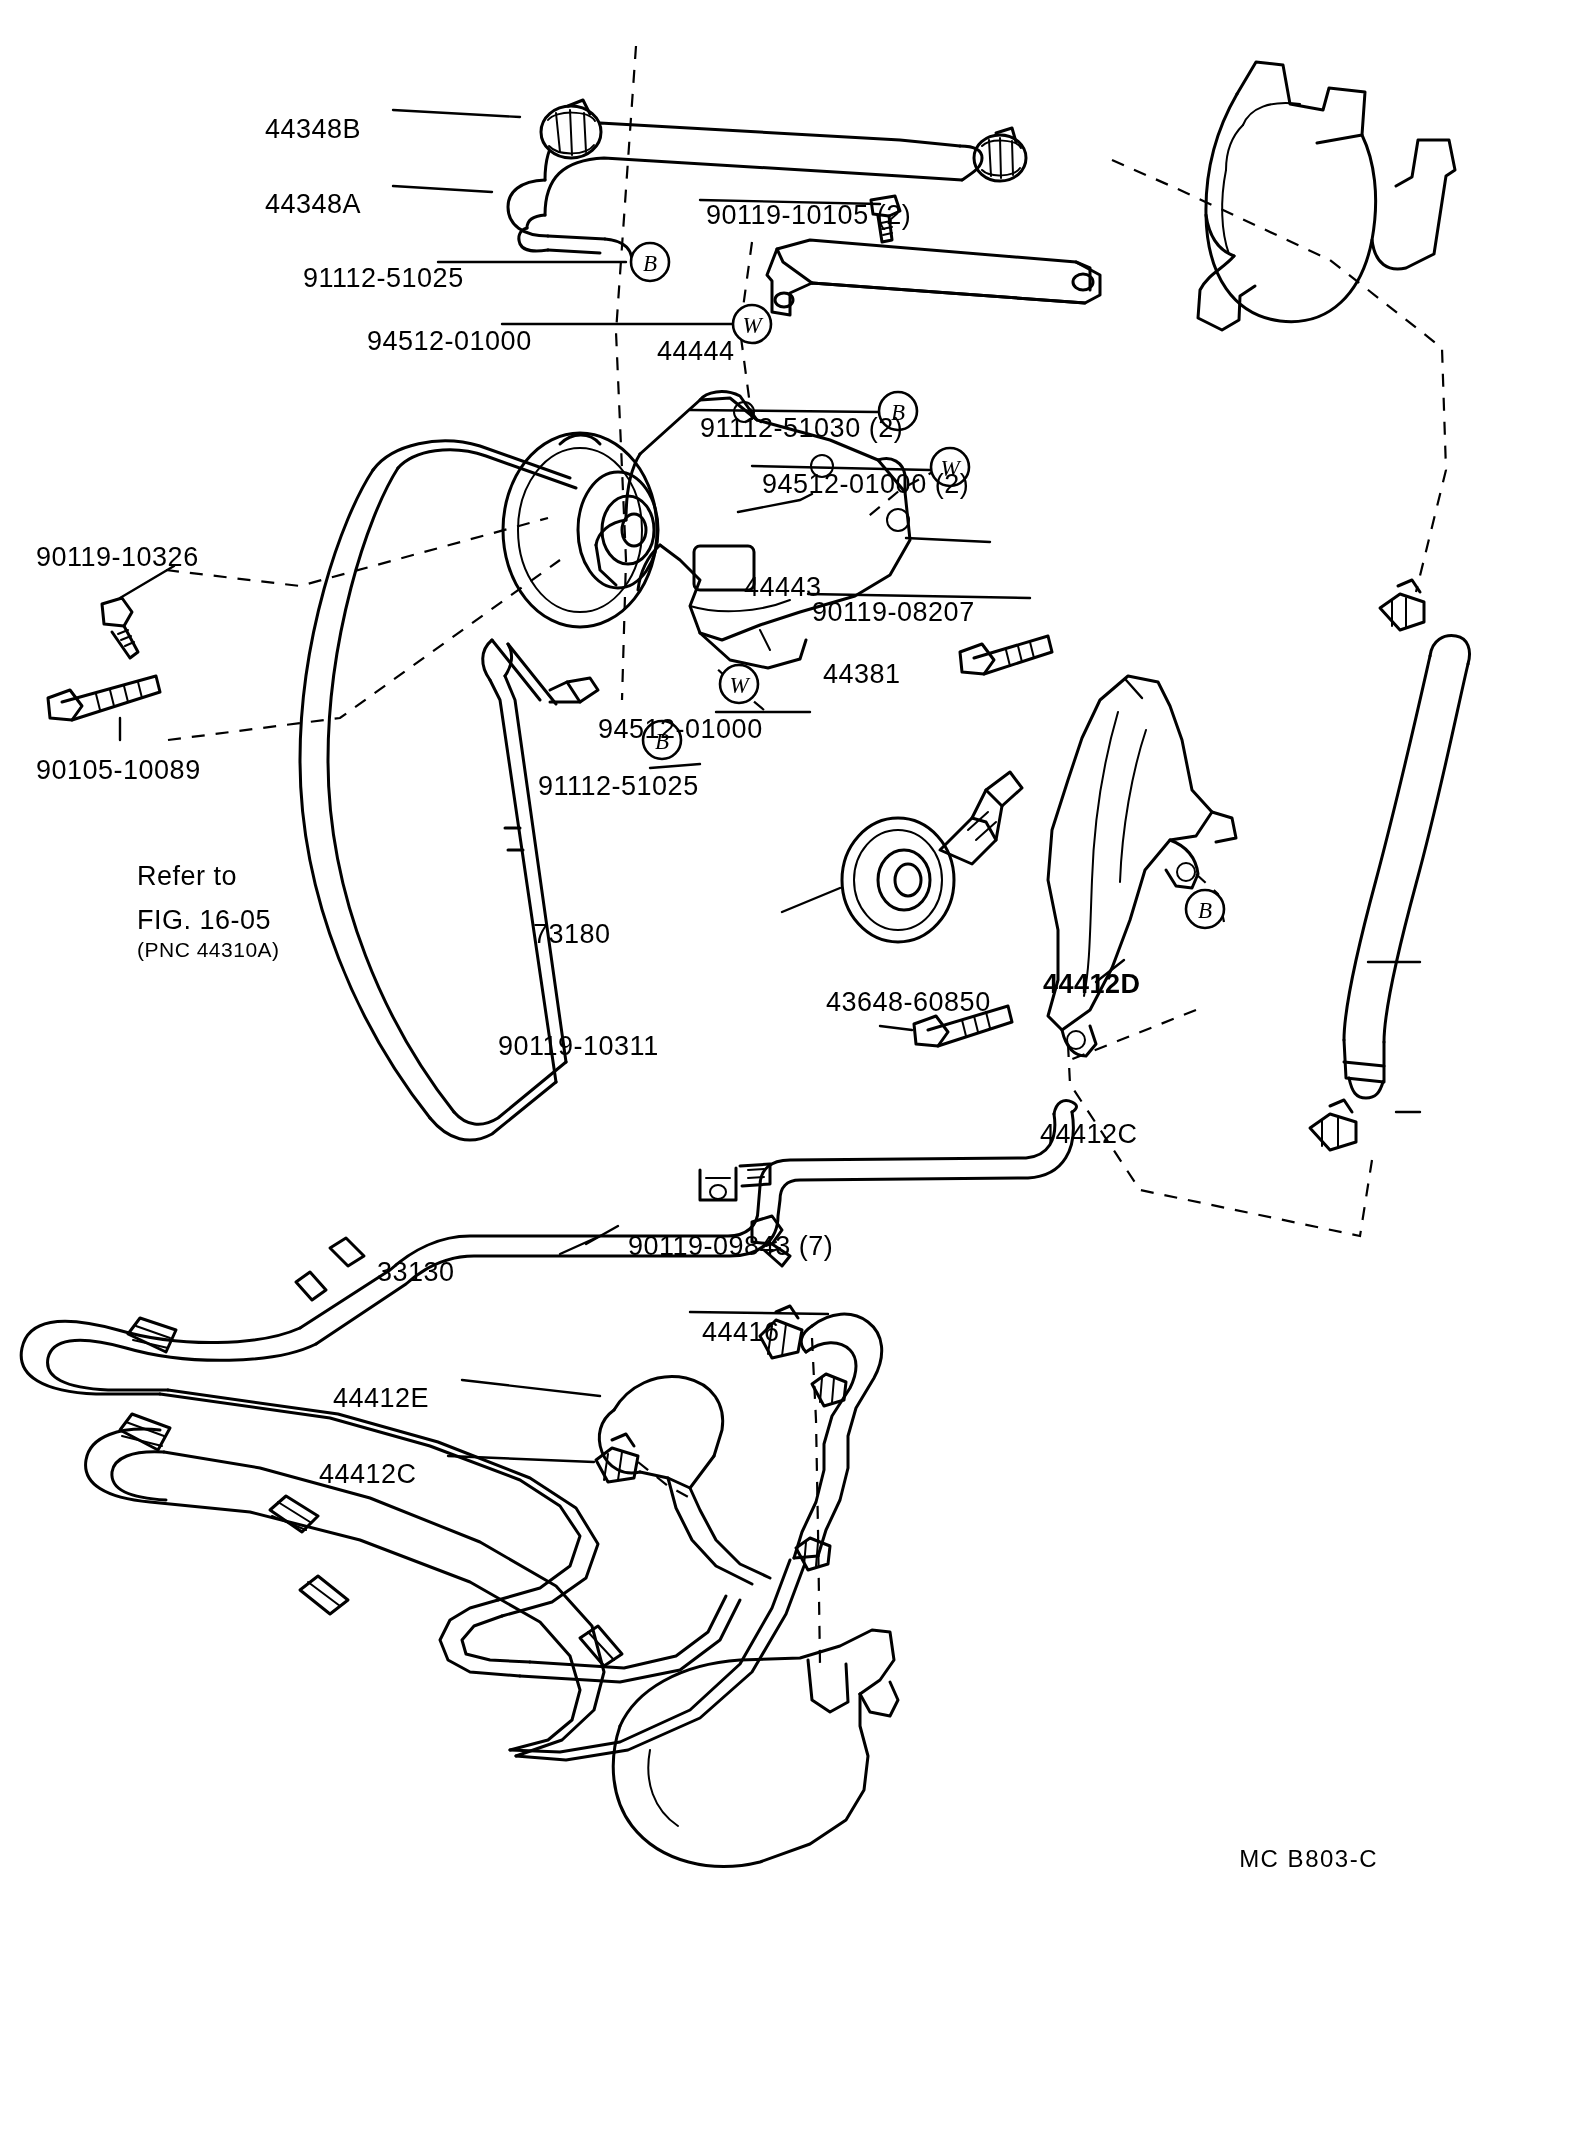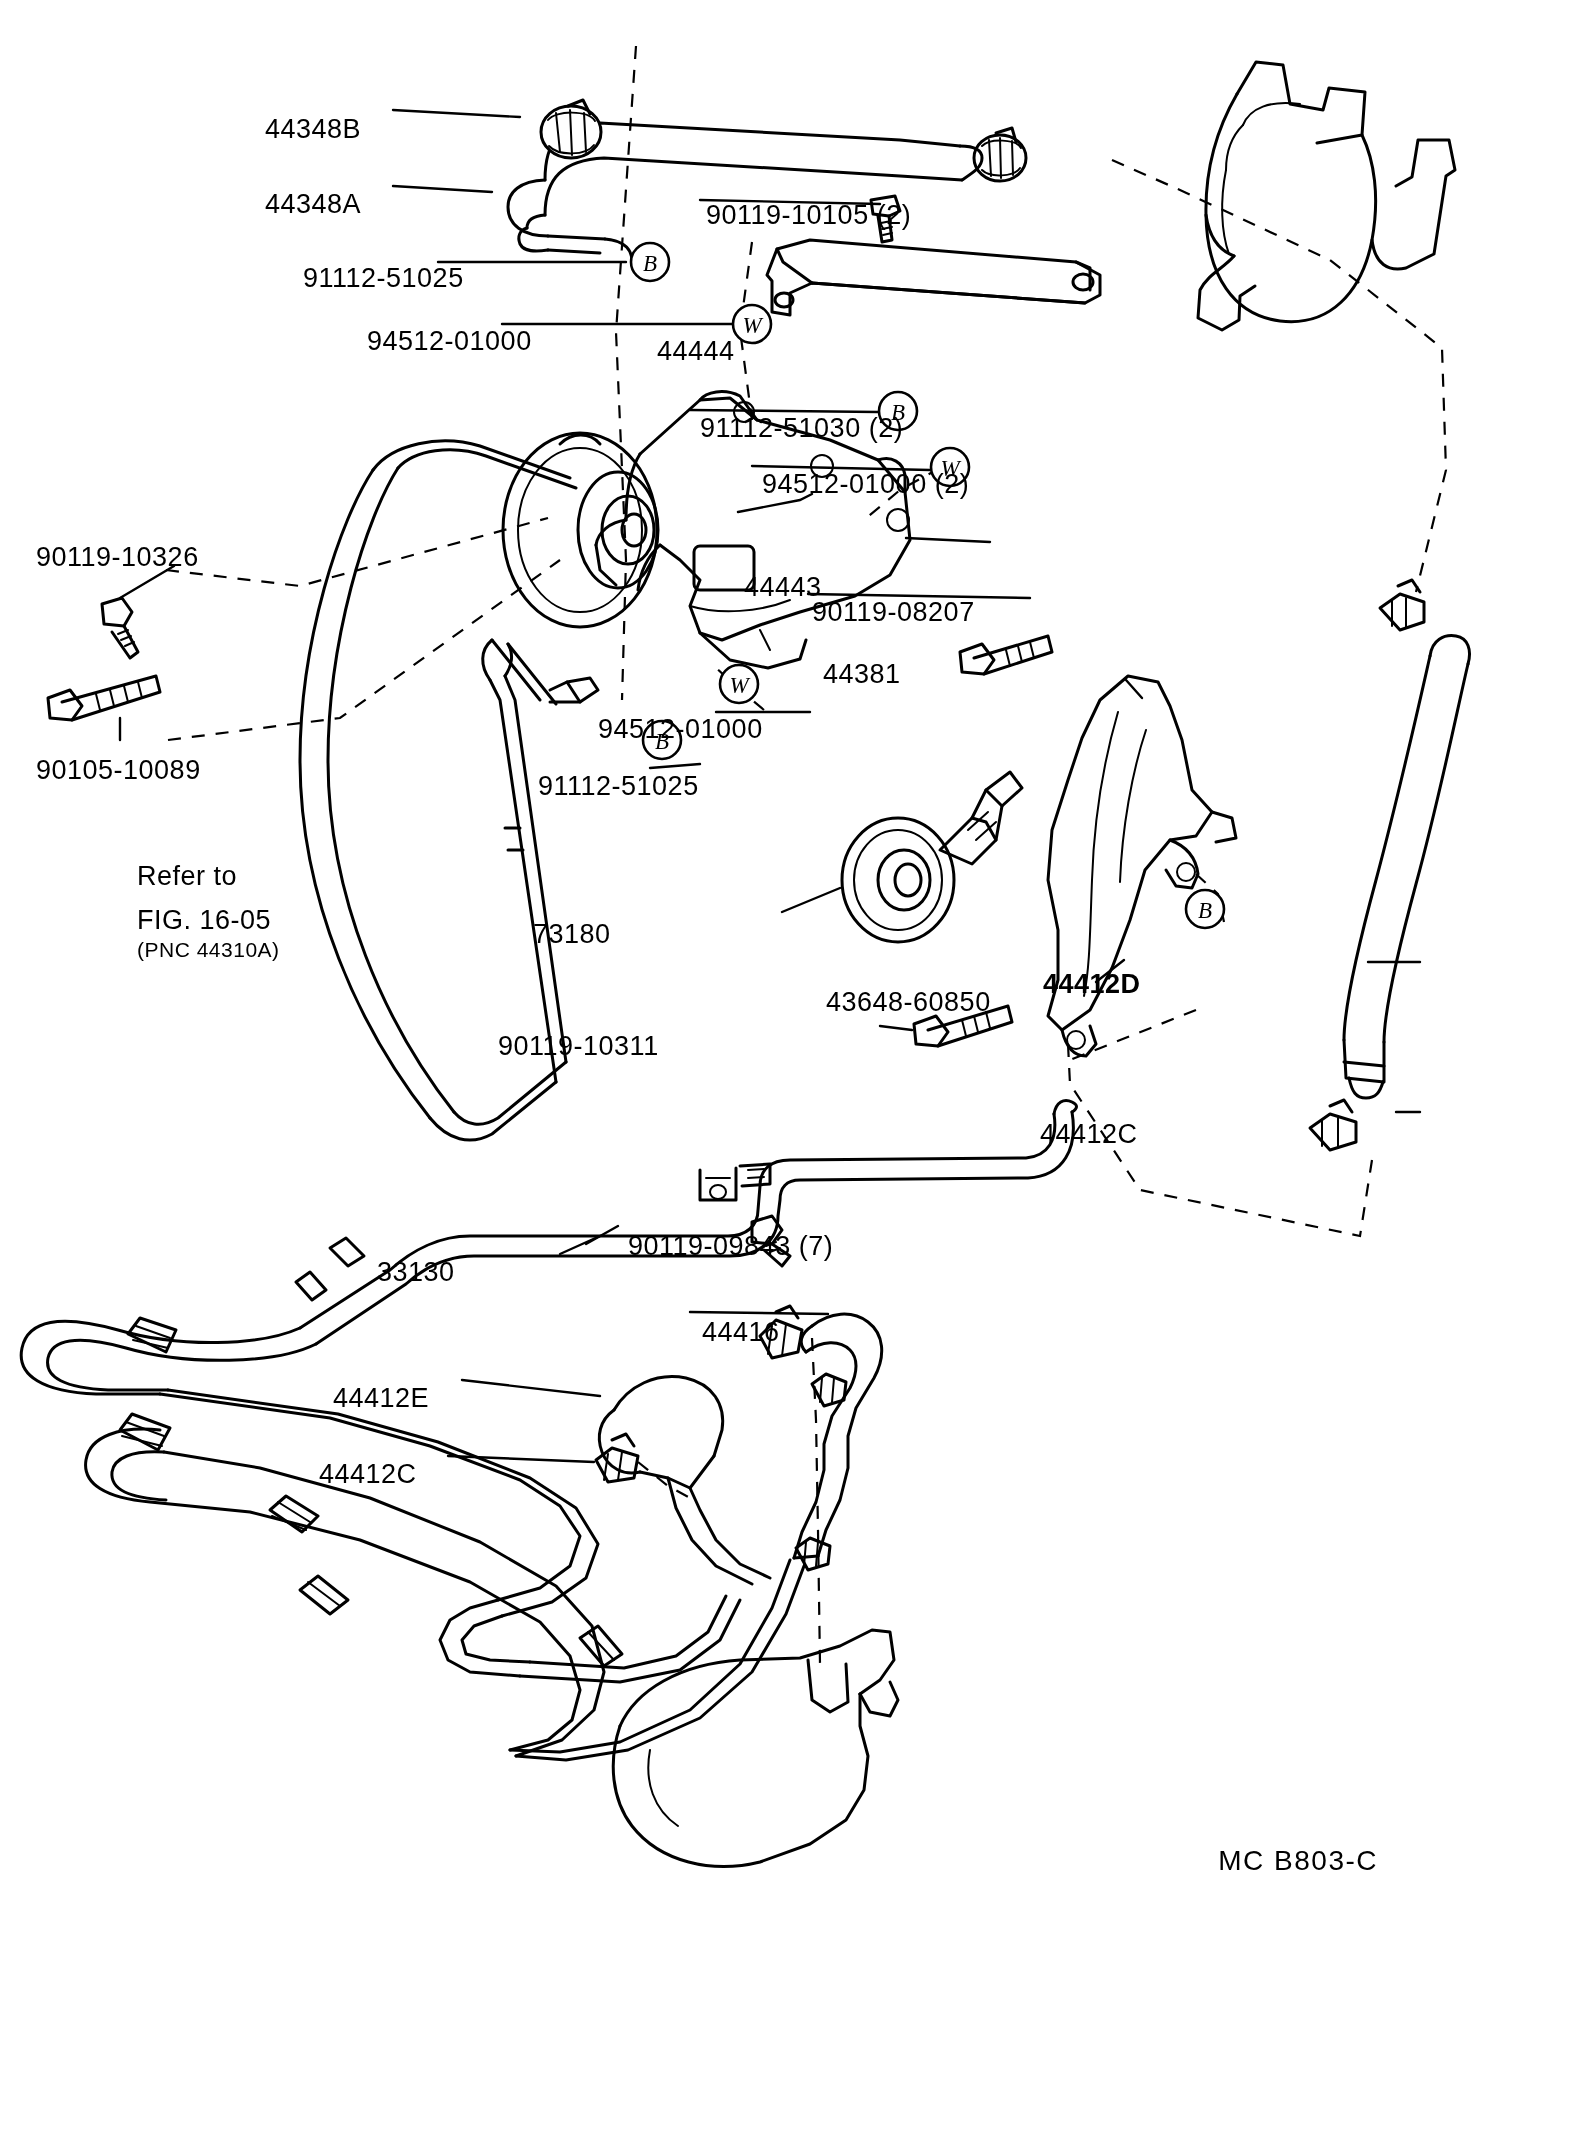--- a/index.html
+++ b/index.html
@@ -21,21 +21,21 @@
     font-size: 27px;
     letter-spacing: 0.5px;
     white-space: nowrap;
     line-height: 1.05;
   }
   .label.small {
     font-size: 21px;
   }
   .footer {
     position: absolute;
-    font-size: 28px;
+    font-size: 24px;
     letter-spacing: 1.5px;
     white-space: nowrap;
   }
   svg.art {
     position: absolute;
     left: 0;
     top: 0;
     width: 1584px;
     height: 2148px;
   }

